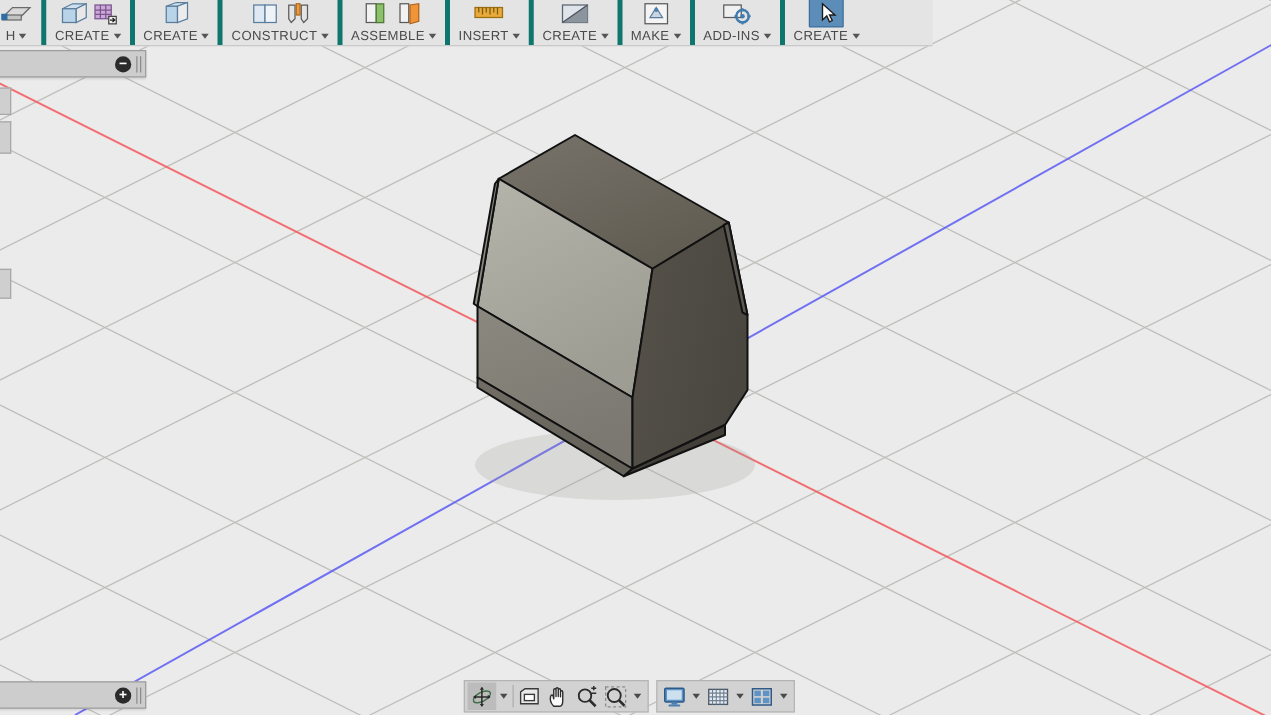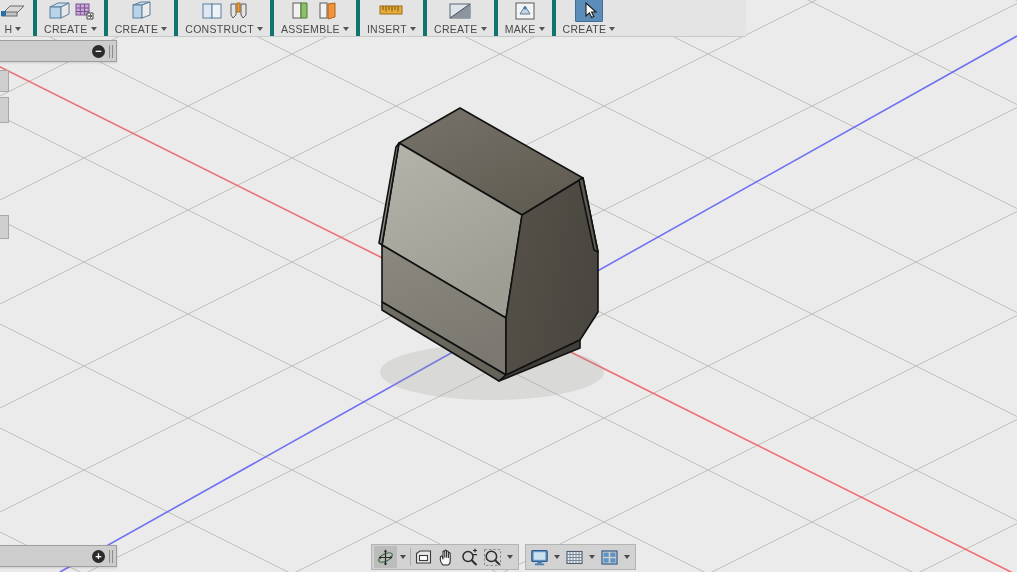--- a/index.html
+++ b/index.html
@@ -299,20 +299,34 @@
         <path d="M13 5 L18 13 L8 13 Z" fill="#c9d6e2" stroke="#5a7d9c"></path>
         <circle cx="13" cy="7" r="1.6" fill="#4a7fb0"></circle>
       </svg>
     </div>
     <div class="rib-label">
       <span>MAKE</span>
       <span class="caret"></span>
     </div>
   </div>
 
+  <div class="rib-group">
+    <div class="rib-icons">
+      <svg class="ic" viewBox="0 0 26 21">
+        <rect x="2" y="3" width="14" height="10" fill="#f0f0f0" stroke="#5a5a5a"></rect>
+        <circle cx="17" cy="12" r="5" fill="none" stroke="#3f7cb0" stroke-width="2"></circle>
+        <circle cx="17" cy="12" r="1.8" fill="#3f7cb0"></circle>
+        <path d="M17 5.5 V8 M17 16 V18.5 M10.5 12 H13 M21 12 H23.5" stroke="#3f7cb0" stroke-width="1.6"></path>
+      </svg>
+    </div>
+    <div class="rib-label">
+      <span>ADD-INS</span>
+      <span class="caret"></span>
+    </div>
+  </div>
 
   <div class="rib-group">
     <div class="rib-icons">
       <svg class="ic sel-hl" viewBox="0 0 26 21">
         <path d="M10 3 L10 16 L13.4 12.8 L15.6 17.5 L17.8 16.4 L15.6 12 L20 12 Z" fill="#ffffff" stroke="#1c1c1c" stroke-width="1.1"></path>
       </svg>
     </div>
     <div class="rib-label">
       <span>CREATE</span>
       <span class="caret"></span>

